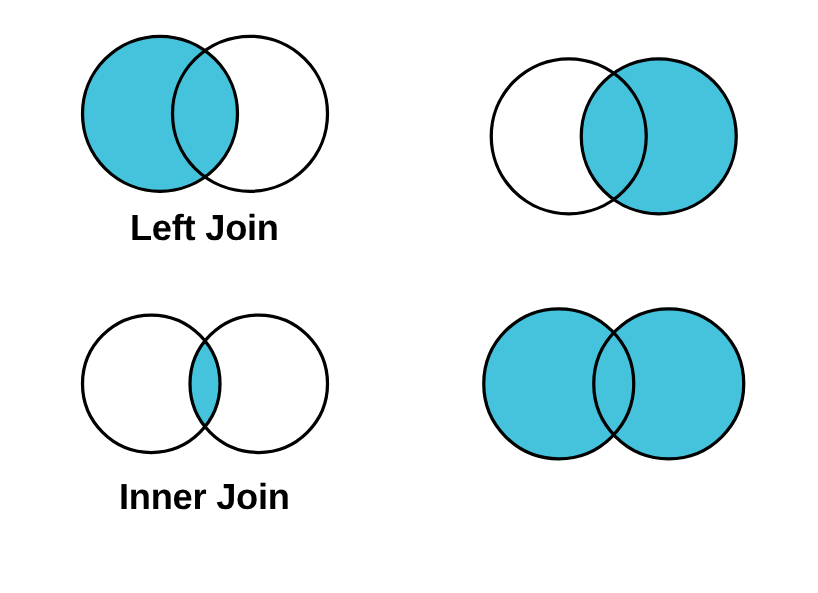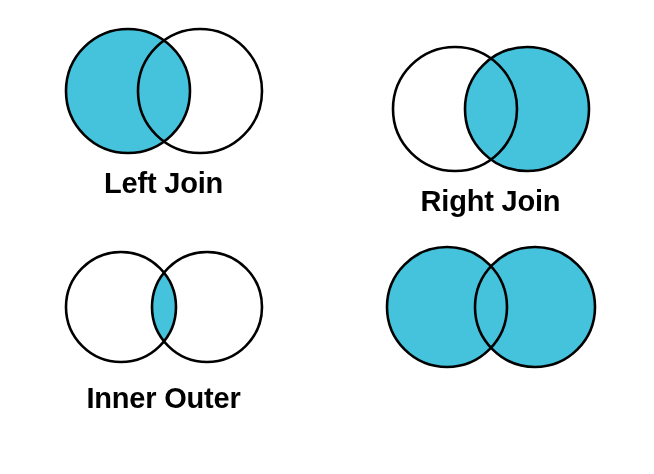--- a/index.html
+++ b/index.html
@@ -80,40 +80,39 @@
 
   <div class="panel panel-right-join">
     <div class="venn-wrap">
       <svg class="venn-svg" width="200" height="128" viewBox="0 0 200 128" xmlns="http://www.w3.org/2000/svg">
         <circle cx="64" cy="64" r="62" fill="#ffffff" fill-opacity="0"></circle>
         <circle cx="136" cy="64" r="62" fill="#45c3dc"></circle>
         <circle cx="64" cy="64" r="62" fill="none" stroke="#000000" stroke-width="2.6"></circle>
         <circle cx="136" cy="64" r="62" fill="none" stroke="#000000" stroke-width="2.6"></circle>
       </svg>
     </div>
-    <div class="panel-label" style="color: rgb(0, 0, 0);">Right Join</div>
   </div>
 
   <div class="panel panel-inner-join">
     <div class="venn-wrap">
       <svg class="venn-svg" width="200" height="114" viewBox="0 0 200 114" xmlns="http://www.w3.org/2000/svg">
         <defs>
           <clipPath id="clipInnerLeft">
               <circle cx="57" cy="57" r="55"></circle>
             </clipPath>
         </defs>
 
         <g clip-path="url(#clipInnerLeft)">
           <circle cx="143" cy="57" r="55" fill="#45c3dc"></circle>
         </g>
         <circle cx="57" cy="57" r="55" fill="none" stroke="#000000" stroke-width="2.6"></circle>
         <circle cx="143" cy="57" r="55" fill="none" stroke="#000000" stroke-width="2.6"></circle>
       </svg>
     </div>
-    <div class="panel-label" style="color: rgb(0, 0, 0);">Inner Outer</div>
+    <div class="panel-label" style="color: rgb(0, 0, 0);">Inner Join</div>
   </div>
 
   <div class="panel panel-full-outer">
     <div class="venn-wrap">
       <svg class="venn-svg" width="212" height="124" viewBox="0 0 212 124" xmlns="http://www.w3.org/2000/svg">
         <circle cx="62" cy="62" r="60" fill="#45c3dc"></circle>
         <circle cx="150" cy="62" r="60" fill="#45c3dc"></circle>
         <circle cx="62" cy="62" r="60" fill="none" stroke="#000000" stroke-width="2.6"></circle>
         <circle cx="150" cy="62" r="60" fill="none" stroke="#000000" stroke-width="2.6"></circle>
       </svg>

